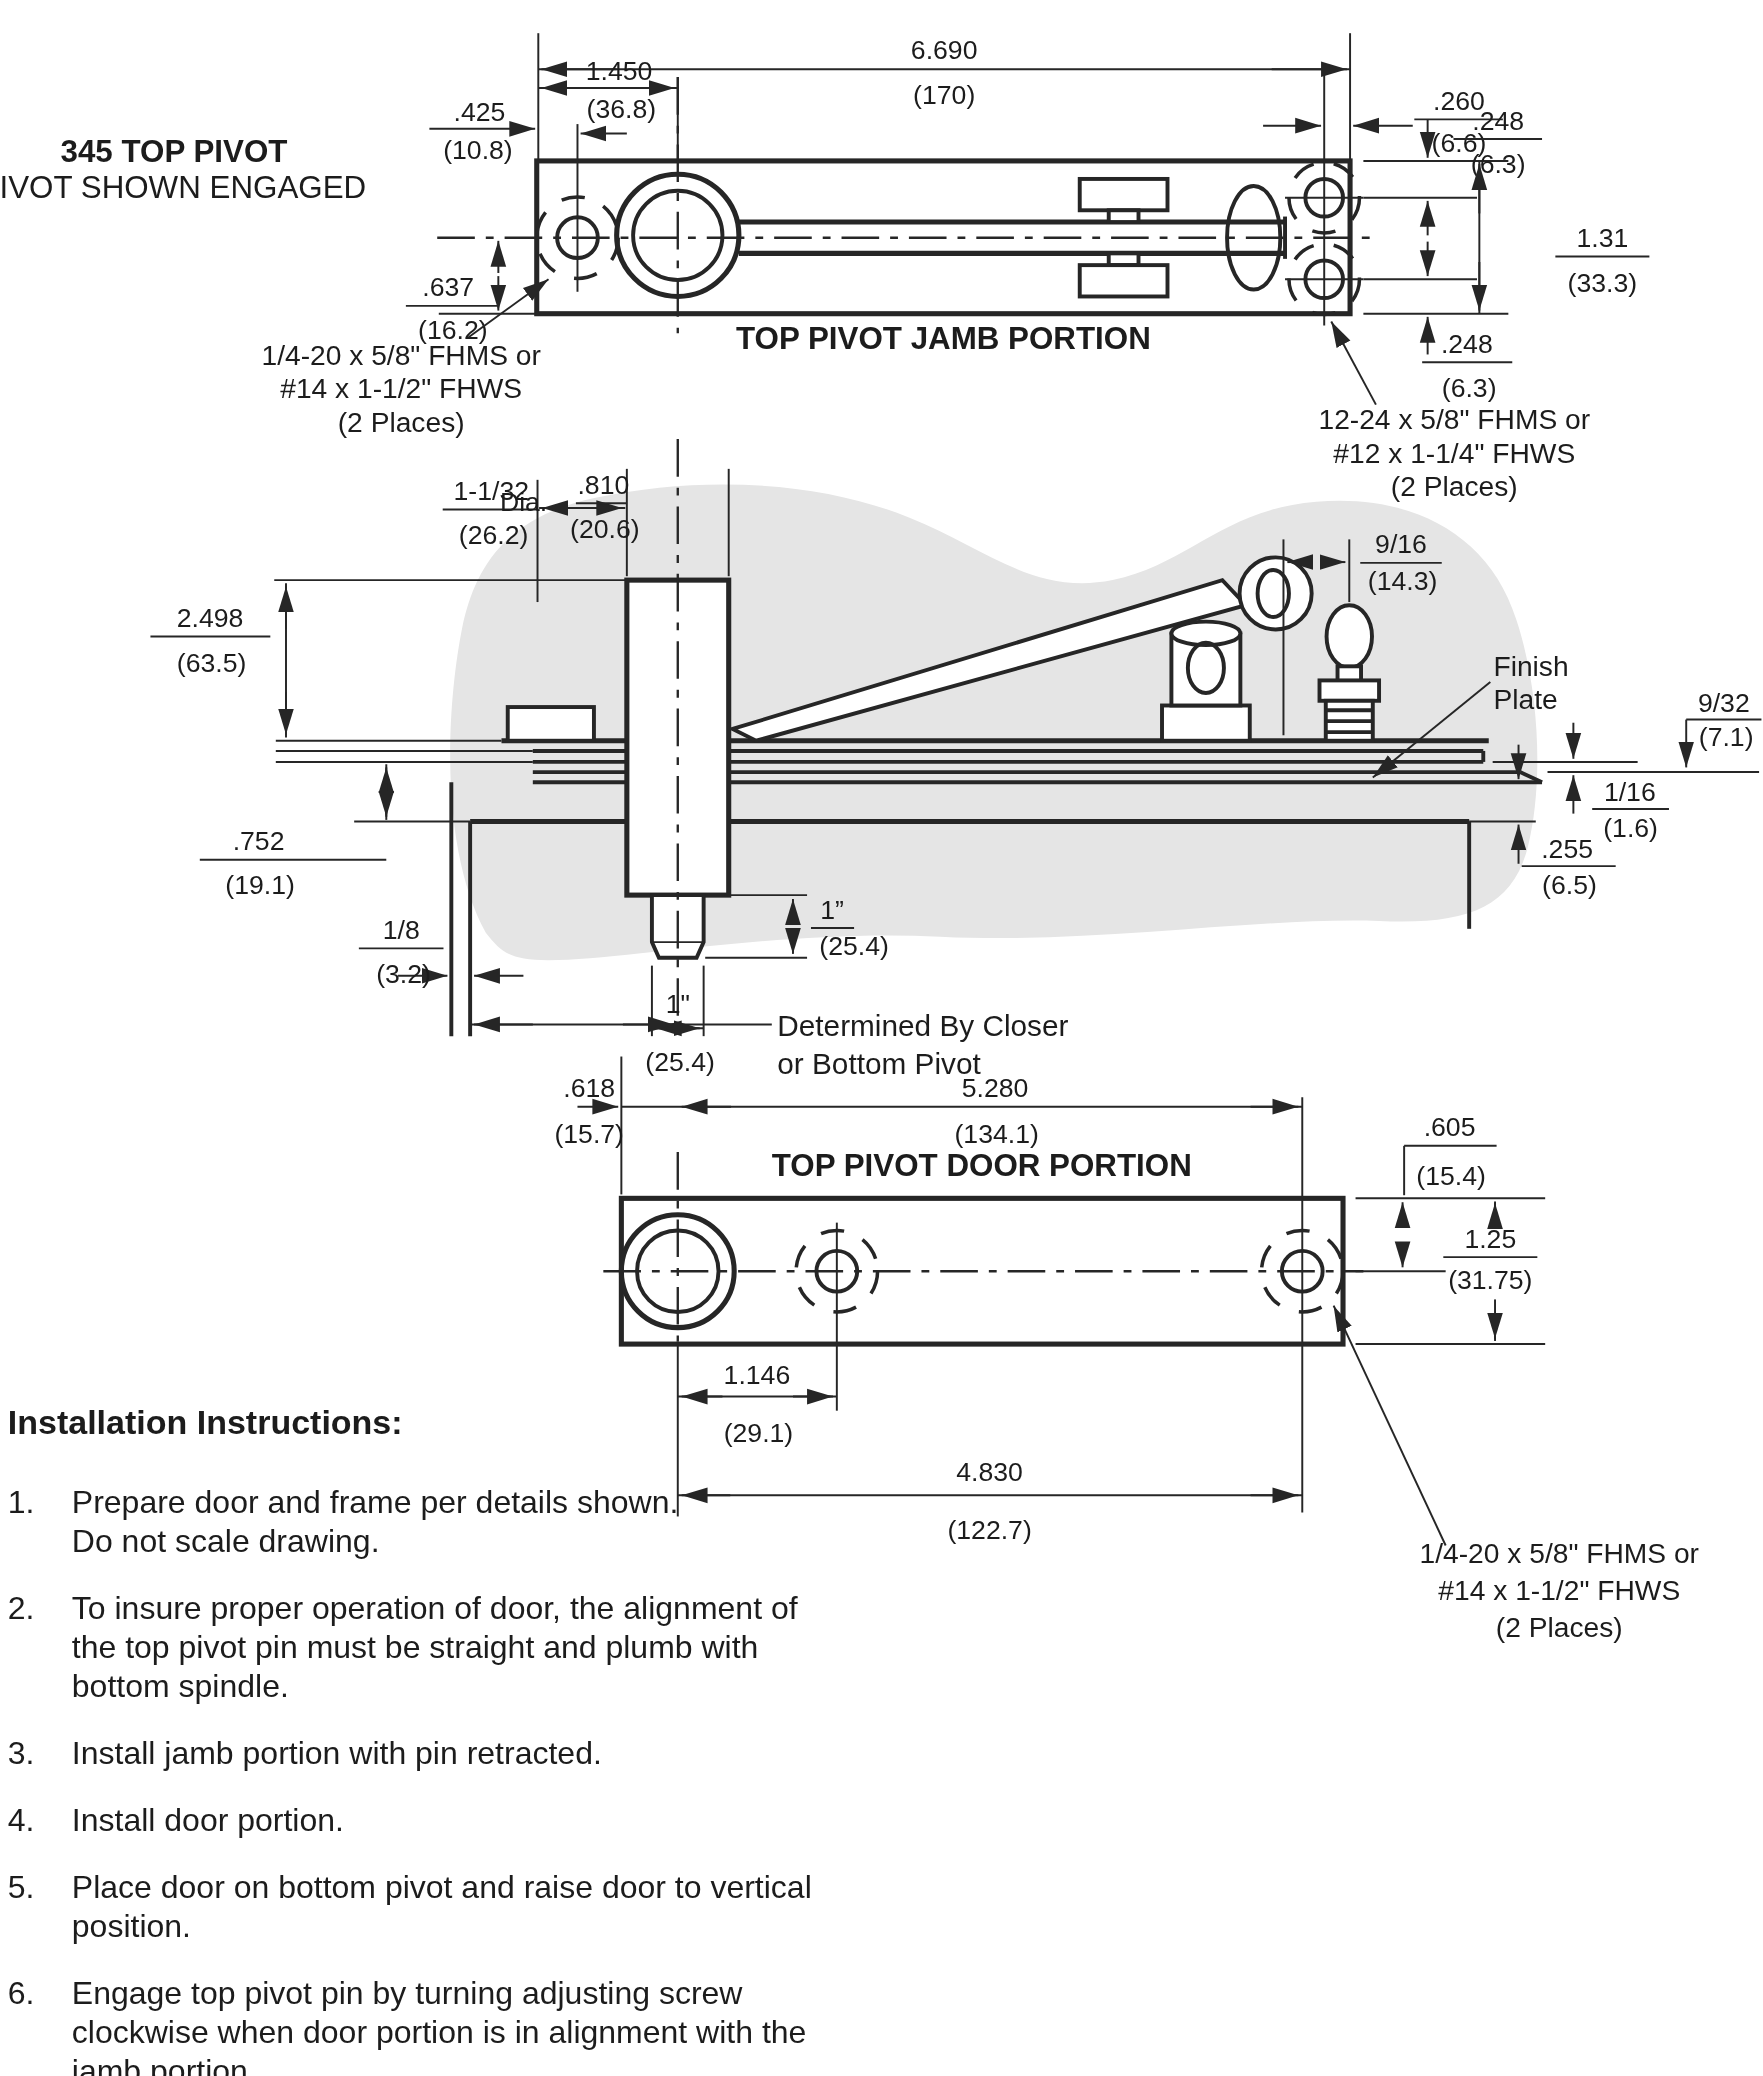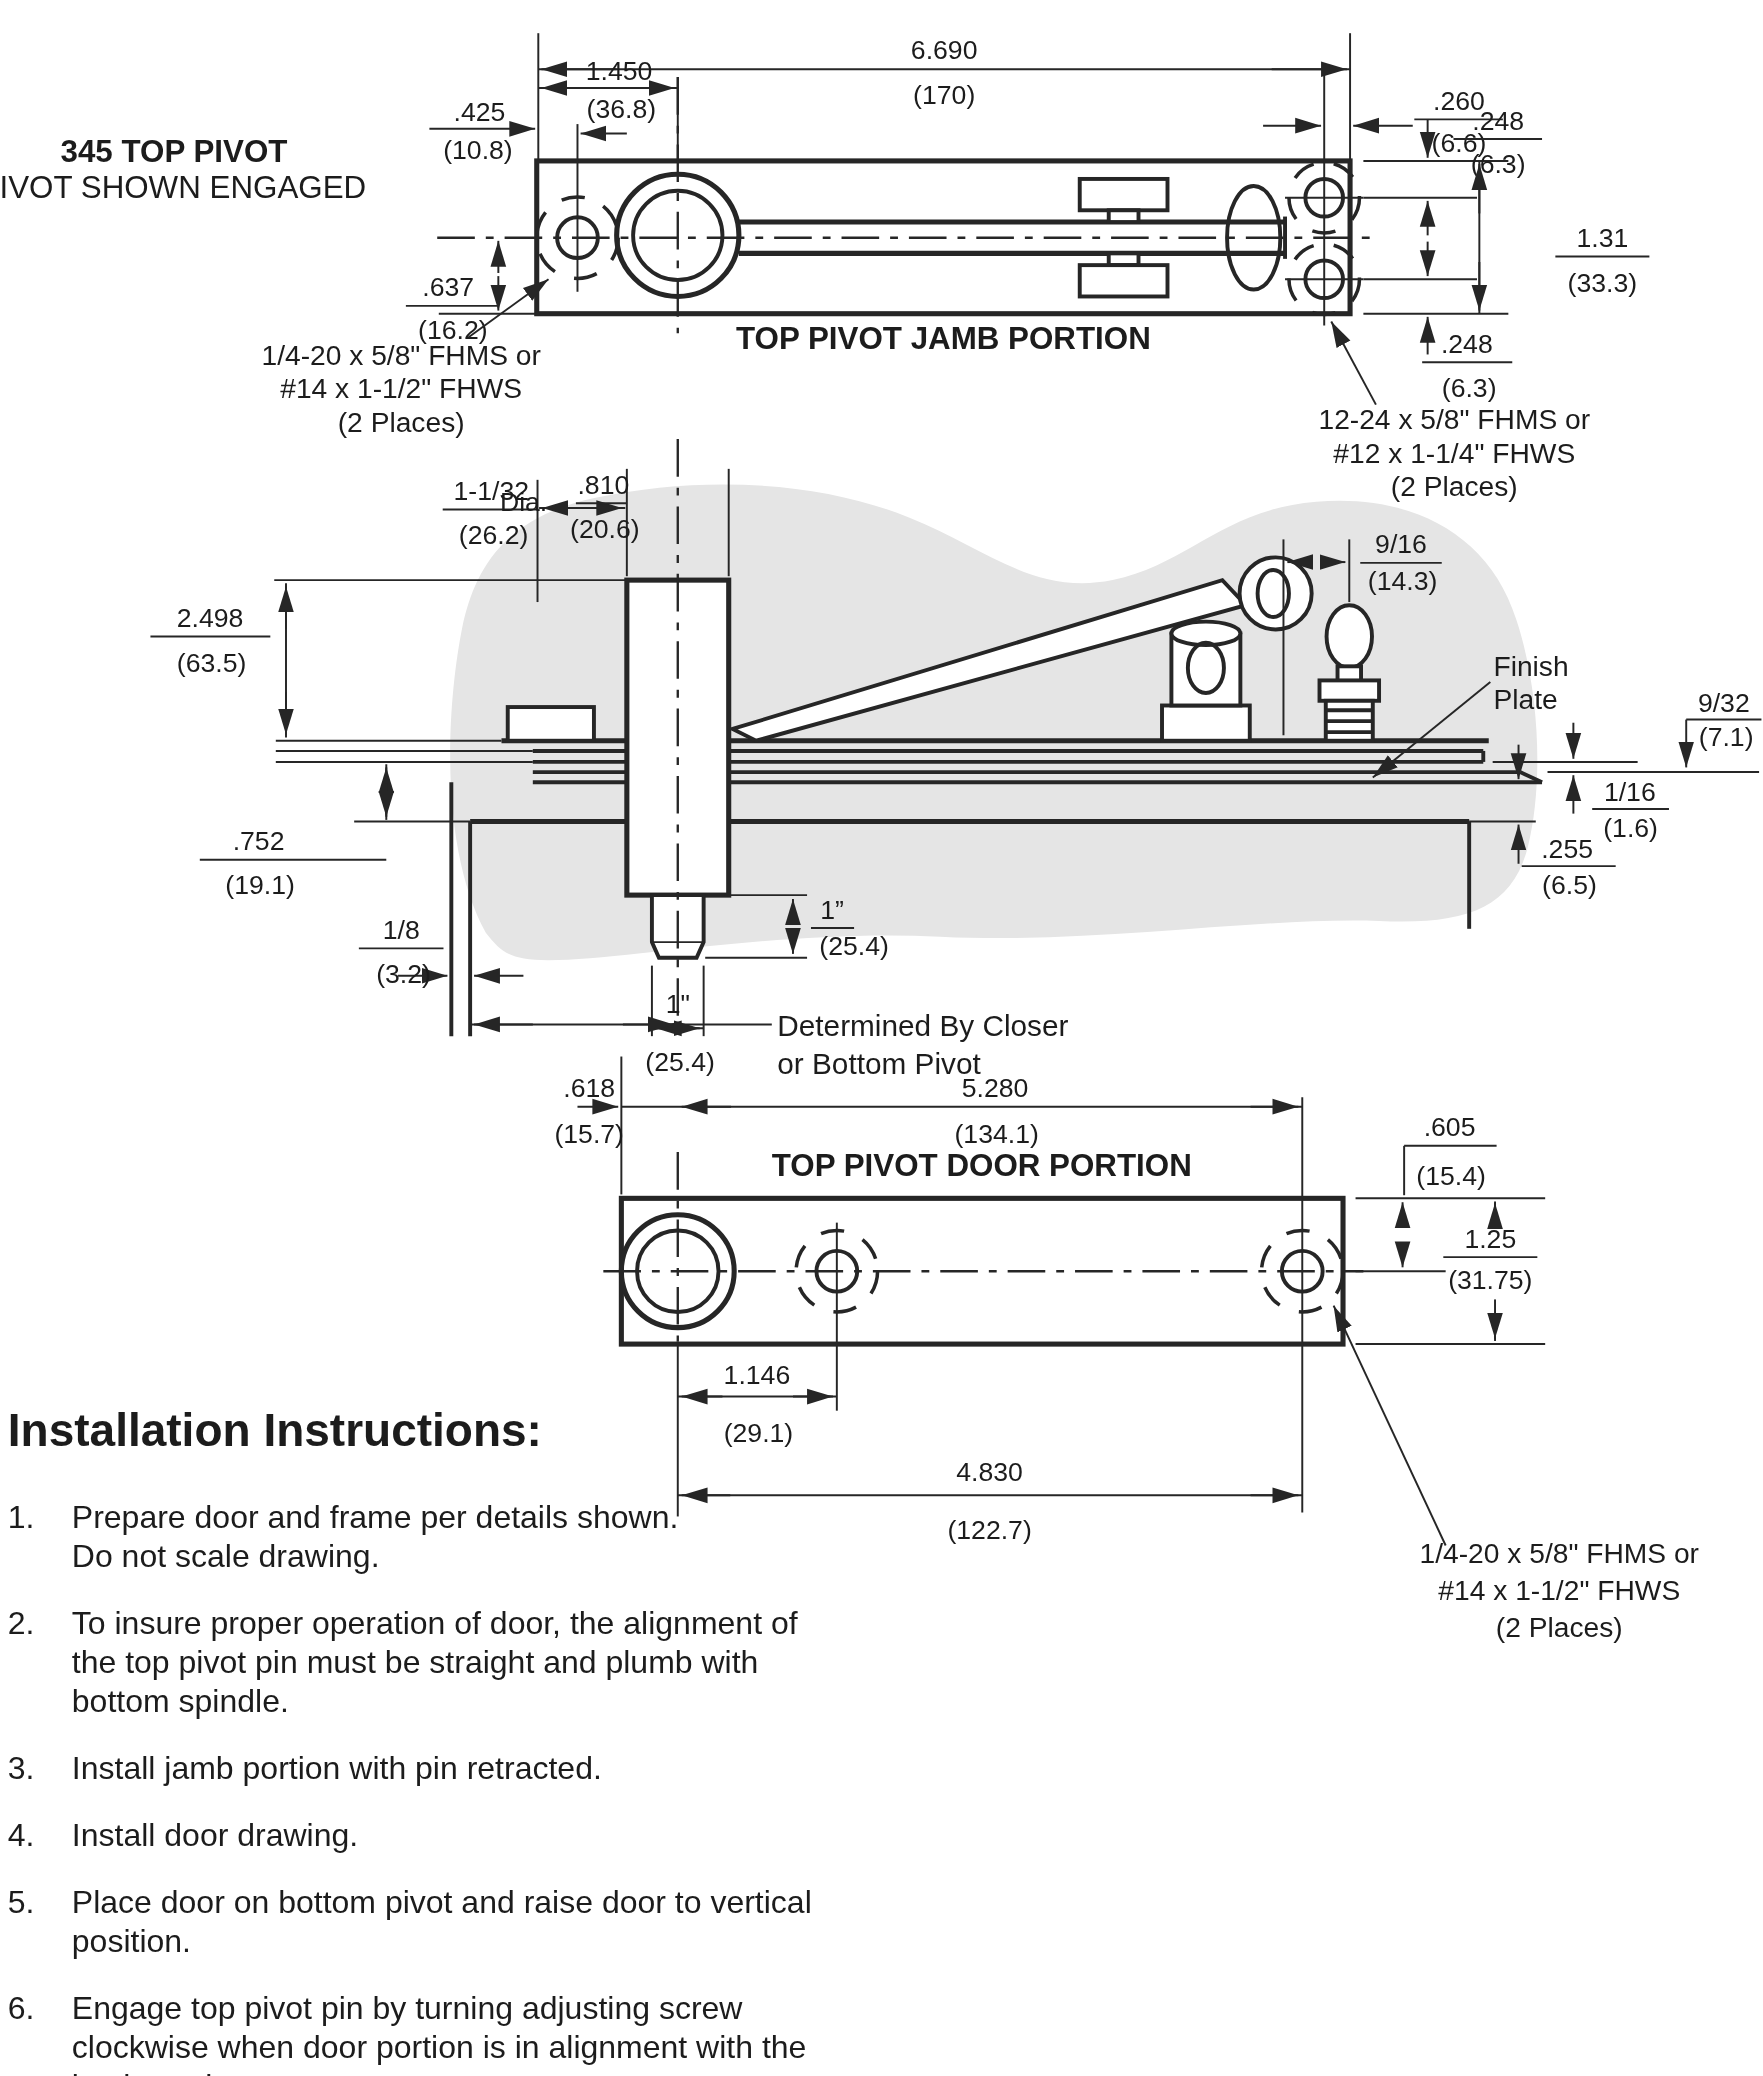--- a/index.html
+++ b/index.html
@@ -13,21 +13,21 @@
   svg text.sub{font-size:40px;}
   svg text.note{font-size:38px;}
   .x{stroke:#262626;stroke-width:2.5;fill:none;}
   .o{stroke:#262626;stroke-width:6.5;fill:#fff;}
   .ow{stroke:#262626;stroke-width:6.5;fill:none;}
   .m{stroke:#262626;stroke-width:5;fill:#fff;}
   .mw{stroke:#262626;stroke-width:5;fill:none;}
   .cl{stroke:#262626;stroke-width:3;fill:none;stroke-dasharray:48 14 10 14;}
   .hd{stroke:#262626;stroke-width:4.5;fill:none;stroke-dasharray:30 26;}
   .instructions{position:absolute;left:7.8px;top:1403px;width:909px;}
-  .instructions .head{font-size:46px;font-weight:bold;margin-bottom:41px;}
+  .instructions .head{font-size:34px;font-weight:bold;margin-bottom:41px;}
   .inst-item{display:grid;grid-template-columns:64px 1fr;margin-bottom:28px;
              font-size:32px;line-height:1.22;}
   .inst-item .txt{white-space:pre-line;}
 </style>
 </head>
 <body>
 
 <div id="canvas">
 <svg width="1763" height="2077" viewBox="0 0 2250 2650">
   <defs>
@@ -379,21 +379,21 @@
       <div class="txt">To insure proper operation of door, the alignment of
 the top pivot pin must be straight and plumb with
 bottom spindle.</div>
     </div>
     <div class="inst-item">
       <div class="num">3.</div>
       <div class="txt">Install jamb portion with pin retracted.</div>
     </div>
     <div class="inst-item">
       <div class="num">4.</div>
-      <div class="txt">Install door drawing.</div>
+      <div class="txt">Install door portion.</div>
     </div>
     <div class="inst-item">
       <div class="num">5.</div>
       <div class="txt">Place door on bottom pivot and raise door to vertical
 position.</div>
     </div>
     <div class="inst-item">
       <div class="num">6.</div>
       <div class="txt">Engage top pivot pin by turning adjusting screw
 clockwise when door portion is in alignment with the

